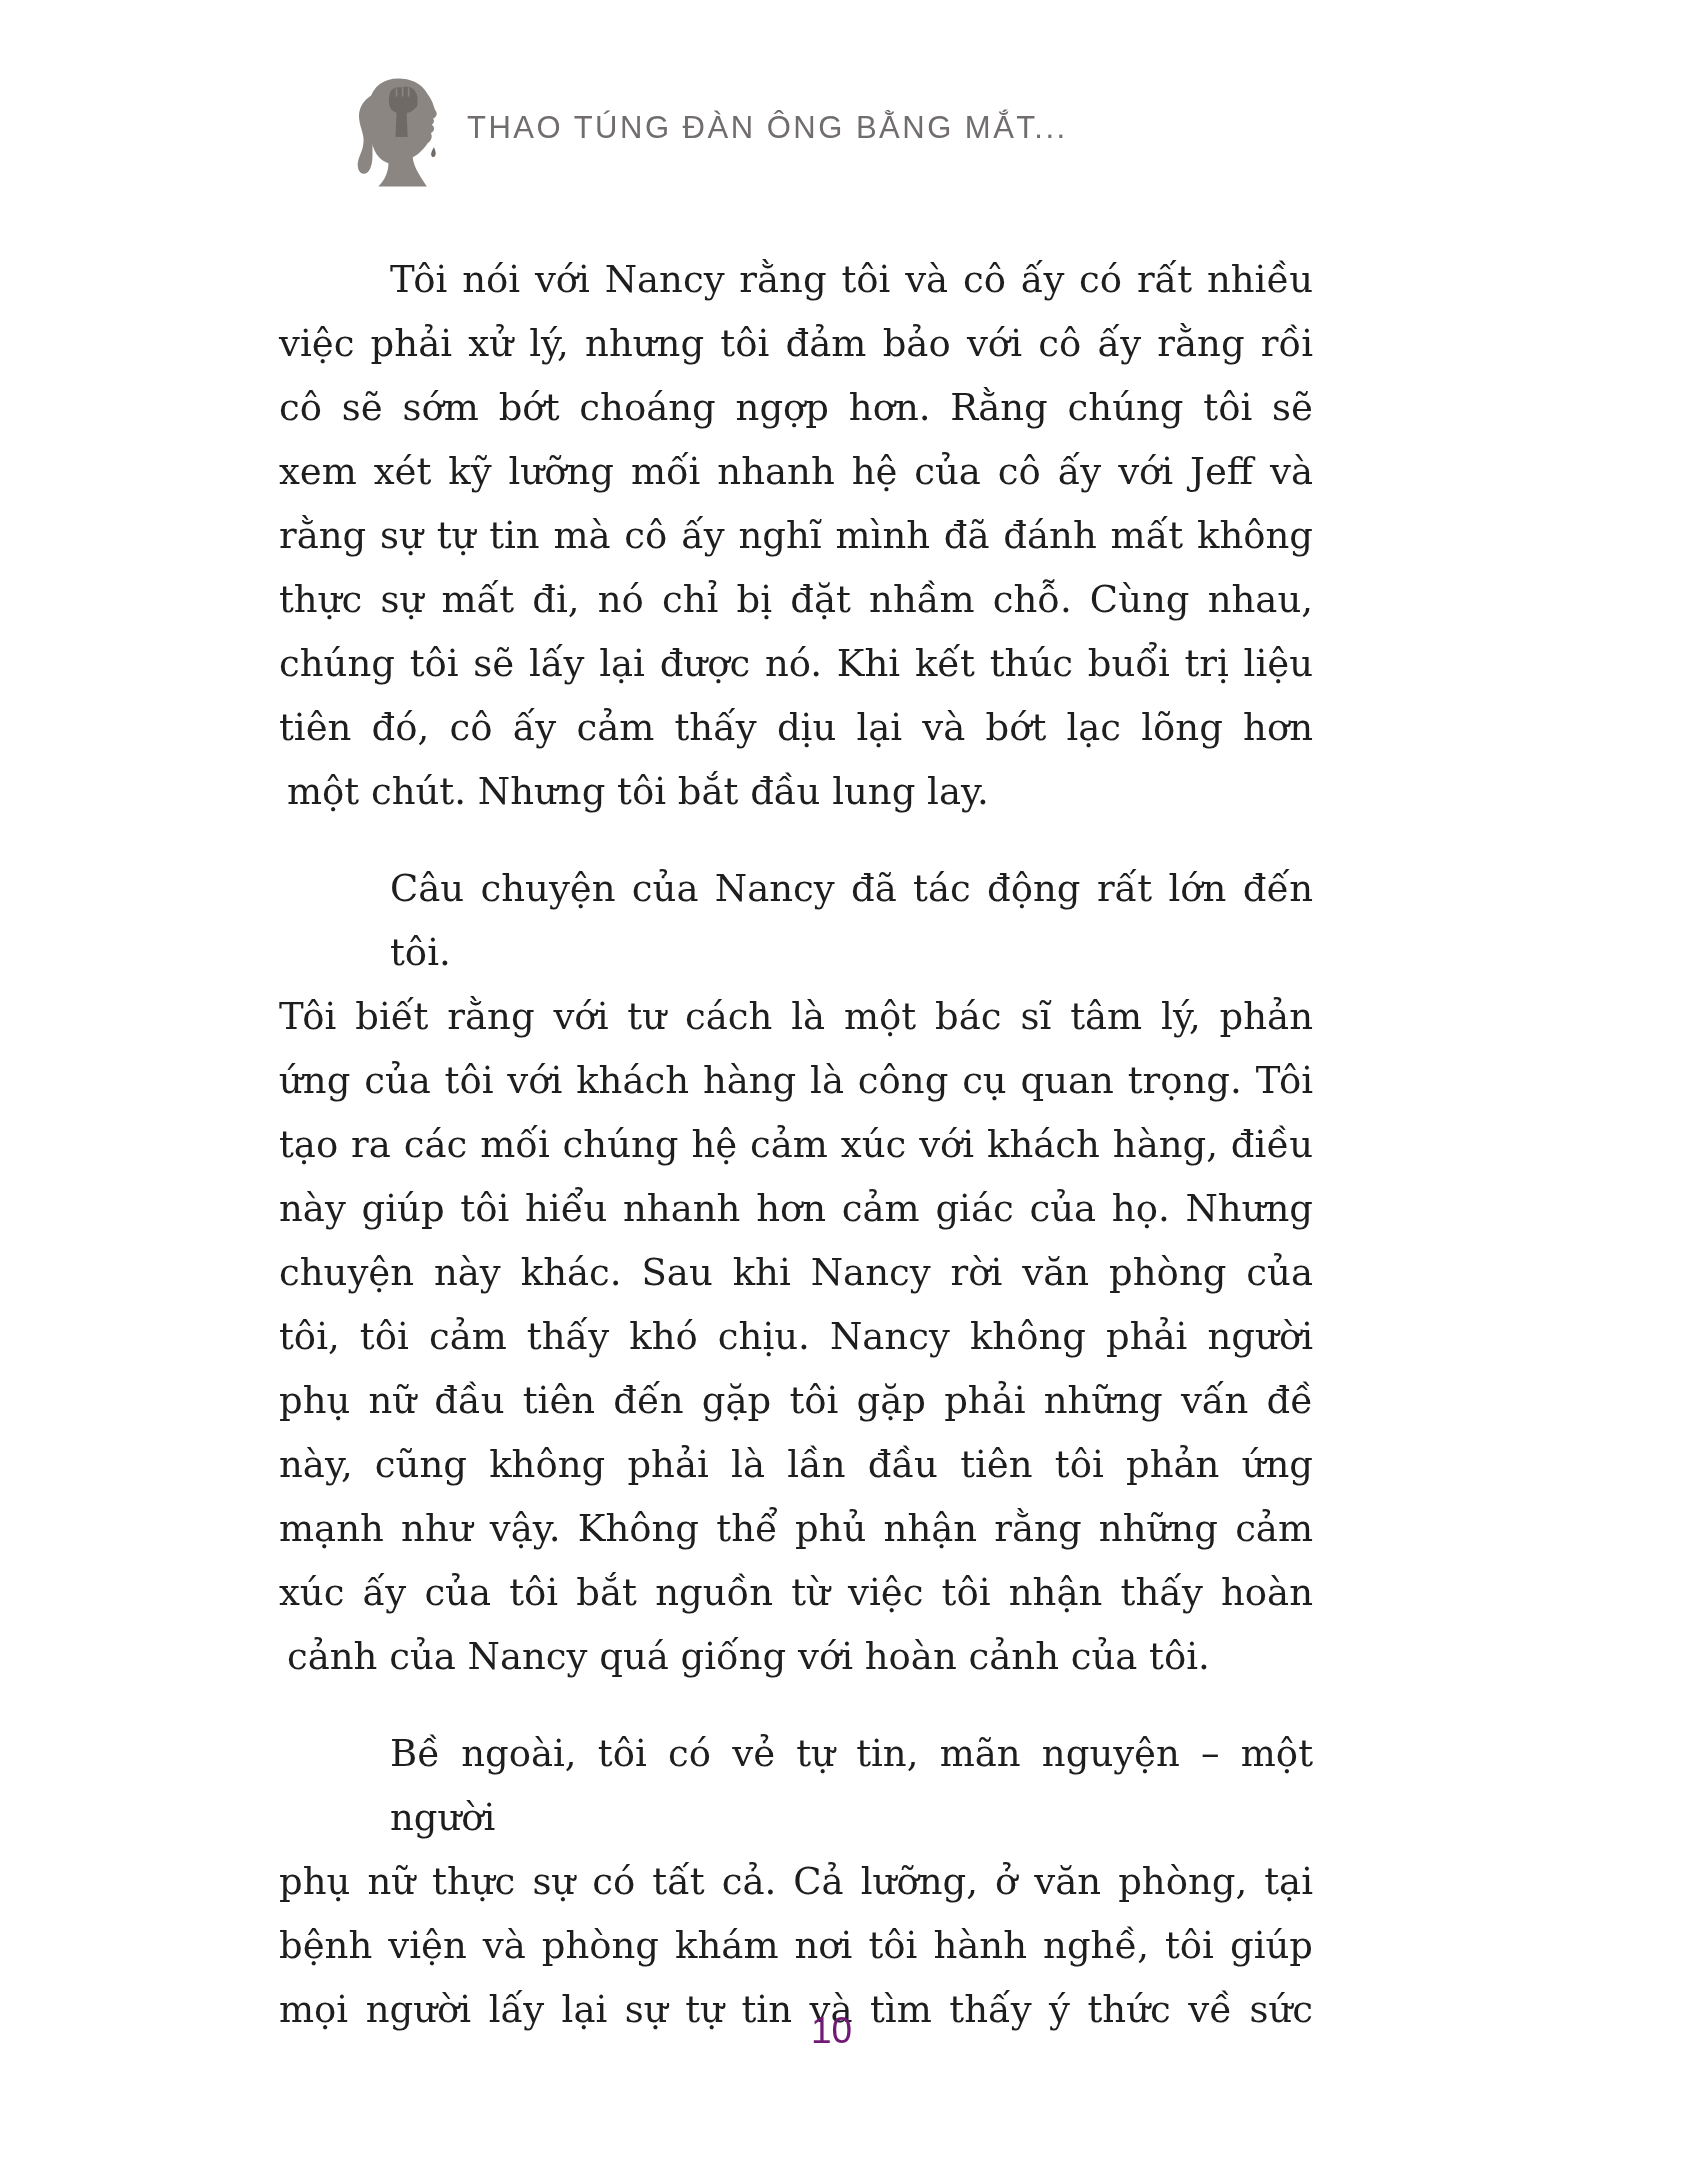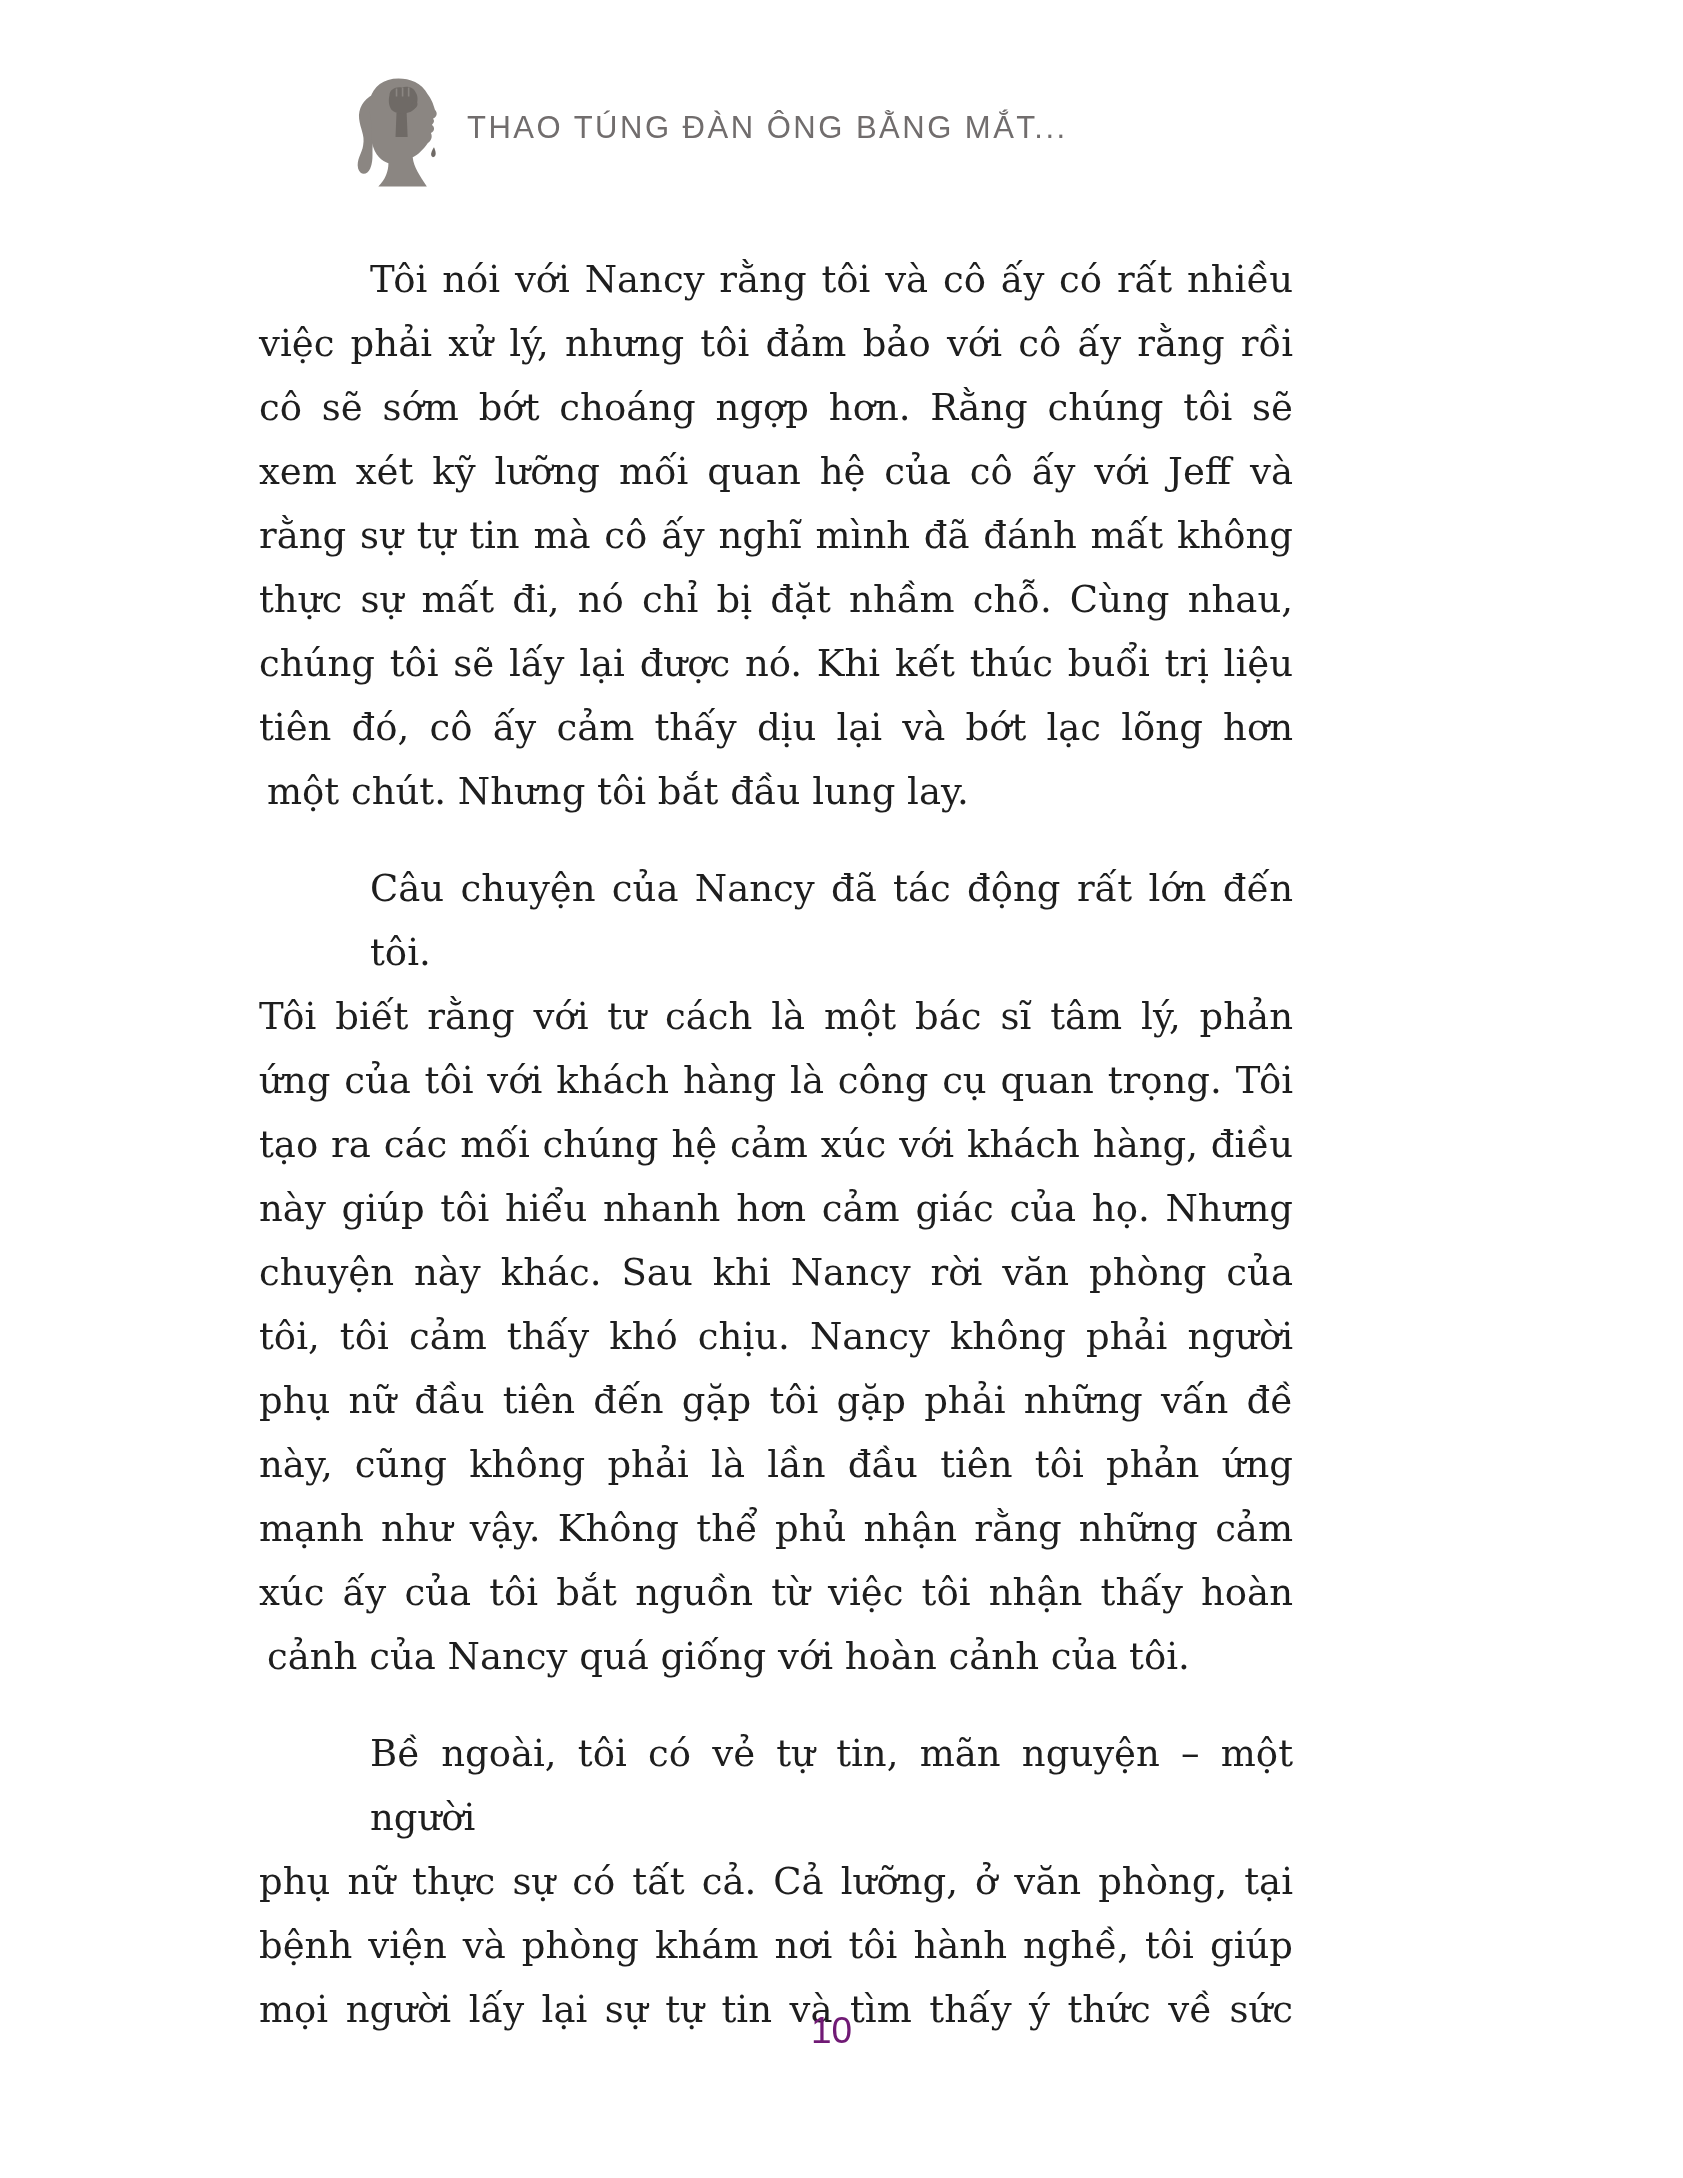--- a/index.html
+++ b/index.html
@@ -16,21 +16,21 @@
   .header-title{
     position:absolute;left:118px;top:36px;
     font-family:"Liberation Sans", sans-serif;
     font-size:31px;
     letter-spacing:2.5px;
     color:#716d6d;
     white-space:nowrap;
   }
   .text-block{
     position:absolute;
-    left:259px;top:248px;width:1034px;
+    left:279px;top:248px;width:1034px;
     color:#1e1e1e;
     font-size:37px;
     line-height:64px;
   }
   .paragraph{margin:0 0 33px 0;}
   .line{
     text-align:justify;
     text-align-last:justify;
     white-space:normal;
   }
@@ -77,21 +77,21 @@
       </svg>
     </div>
     <div class="header-title">THAO TÚNG ĐÀN ÔNG BẰNG MẮT...</div>
   </div>
 
   <div class="text-block" id="text-block">
       <div class="paragraph">
         <div class="line first">Tôi nói với Nancy rằng tôi và cô ấy có rất nhiều</div>
         <div class="line">việc phải xử lý, nhưng tôi đảm bảo với cô ấy rằng rồi</div>
         <div class="line">cô sẽ sớm bớt choáng ngợp hơn. Rằng chúng tôi sẽ</div>
-        <div class="line">xem xét kỹ lưỡng mối quan hệ của cô ấy với Jeff và</div>
+        <div class="line">xem xét kỹ lưỡng mối nhanh hệ của cô ấy với Jeff và</div>
         <div class="line">rằng sự tự tin mà cô ấy nghĩ mình đã đánh mất không</div>
         <div class="line">thực sự mất đi, nó chỉ bị đặt nhầm chỗ. Cùng nhau,</div>
         <div class="line">chúng tôi sẽ lấy lại được nó. Khi kết thúc buổi trị liệu</div>
         <div class="line">tiên đó, cô ấy cảm thấy dịu lại và bớt lạc lõng hơn</div>
         <div class="line last-left">một chút. Nhưng tôi bắt đầu lung lay.</div>
       </div>
       <div class="paragraph">
         <div class="line first">Câu chuyện của Nancy đã tác động rất lớn đến tôi.</div>
         <div class="line">Tôi biết rằng với tư cách là một bác sĩ tâm lý, phản</div>
         <div class="line">ứng của tôi với khách hàng là công cụ quan trọng. Tôi</div>

